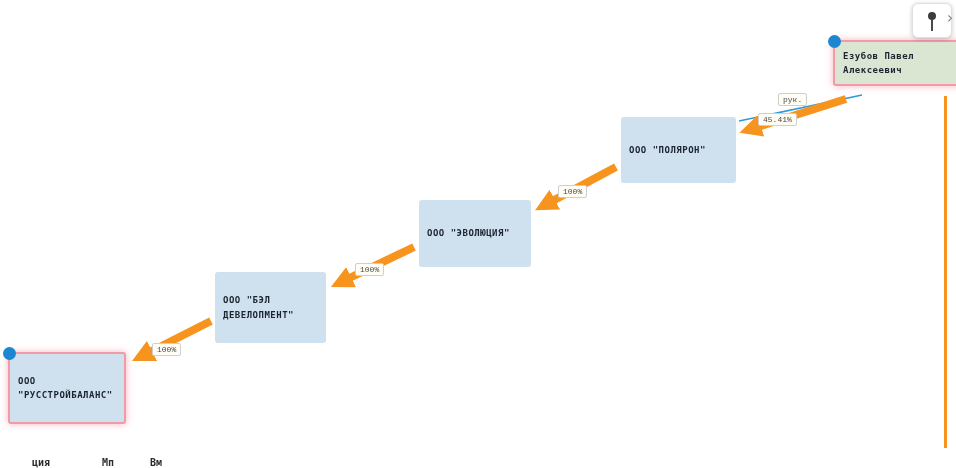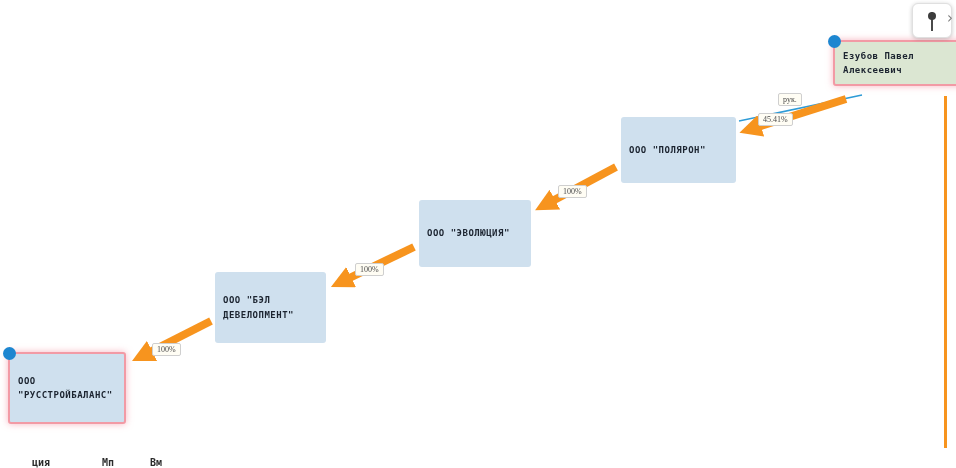--- a/index.html
+++ b/index.html
@@ -22,21 +22,21 @@
     border-color:#f29aa5;
     box-shadow:0 0 7px rgba(243,120,140,0.55);
   }
   .node-dot{
     position:absolute;left:-7px;top:-7px;width:13px;height:13px;
     border-radius:50%;background:#1d86d0;z-index:4;
   }
   .edge-label{
     position:absolute;z-index:2;background:#fffdf4;border:1px solid #cfcfcf;
     border-radius:2px;padding:1px 4px;font-size:8px;color:#4a4a4a;
-    font-family:Liberation Serif, serif;cursor:default;
+    font-family:Liberation Mono, monospace;cursor:default;
   }
   .toolbar-btn{
     position:absolute;left:912px;top:3px;width:38px;height:33px;z-index:5;
     background:#ffffff;border:1px solid #e0e0e0;border-radius:6px;
     box-shadow:0 1px 4px rgba(0,0,0,0.22);
     display:flex;align-items:center;justify-content:center;cursor:pointer;
   }
   .chevron{
     position:absolute;left:947px;top:9px;z-index:5;
     font-family:"DejaVu Sans","Liberation Sans",sans-serif;

